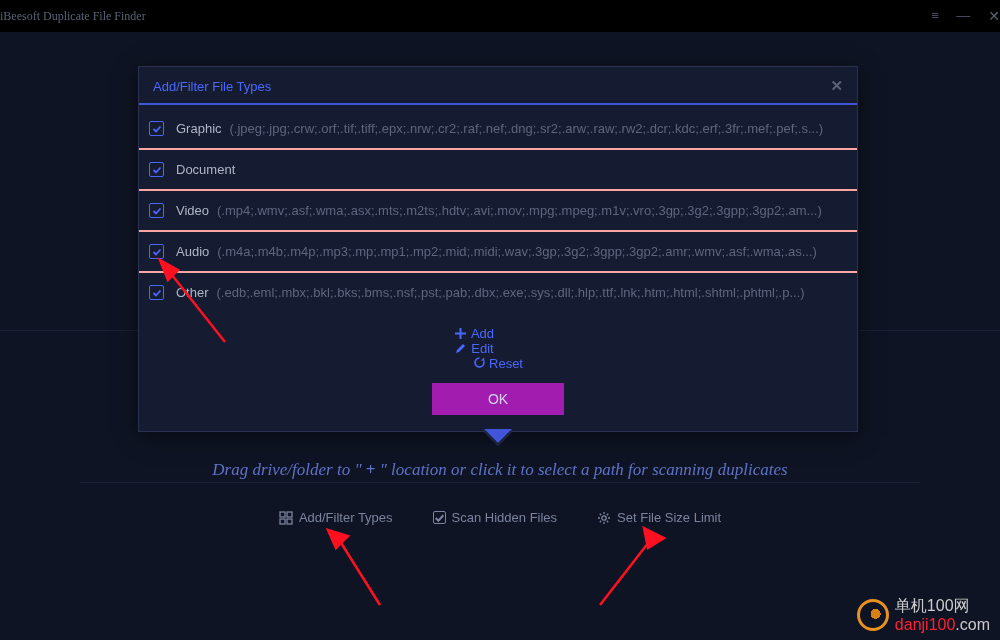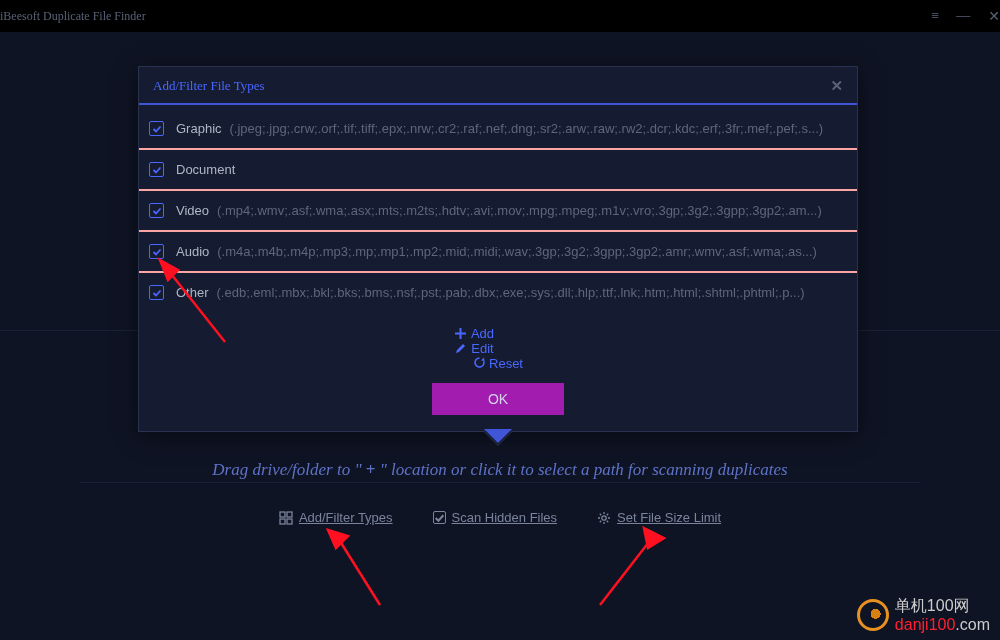--- a/index.html
+++ b/index.html
@@ -42,21 +42,20 @@
   background: #151b30;
   border: 1px solid #2a3250;
   box-shadow: 0 4px 20px rgba(0,0,0,0.5);
 }
 .dialog-header {
   display:flex; justify-content:space-between; align-items:center;
   padding: 10px 14px 8px 14px;
   border-bottom: 2px solid #4055d8;
   color: #4a68ff;
   font-size: 13px;
-  font-family: Liberation Serif, serif;
 }
 .dialog-header .close { color:#5a6278; cursor:pointer; font-size:15px; font-weight:bold; }
 
 .type-list { padding: 4px 0; }
 .type-row {
   display:flex; align-items:center;
   padding: 12px 14px 12px 10px;
   border-bottom: 2px solid #fca5a5;
   font-size: 13px;
 }
@@ -131,21 +130,21 @@
   height:1px; border-bottom:1px solid #1a2036;
 }
 
 .bottom-options {
   position:absolute;
   top: 478px; left:0; right:0;
   display:flex; justify-content:center; gap: 40px;
   font-size: 13px;
   color: #7a849c;
 }
-.bottom-option { display:flex; align-items:center; gap:6px; cursor:pointer;text-decoration:underline; }
+.bottom-option { display:flex; align-items:center; gap:6px; cursor:pointer; }
 .bottom-option svg { width:14px; height:14px; }
 .bottom-option .cb {
   width:13px; height:13px; border:1.5px solid #7a849c; border-radius:2px;
   display:flex; align-items:center; justify-content:center;
 }
 
 .red-arrow {
   position:absolute;
   pointer-events:none;
 }

